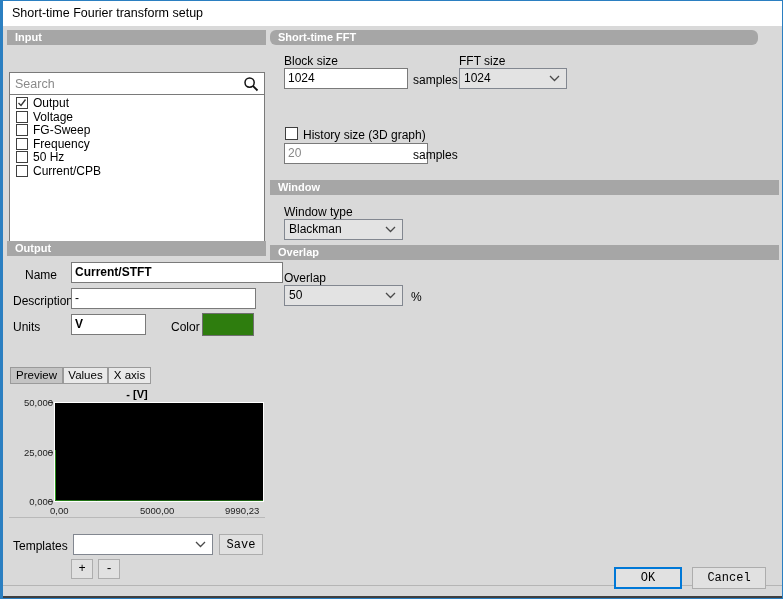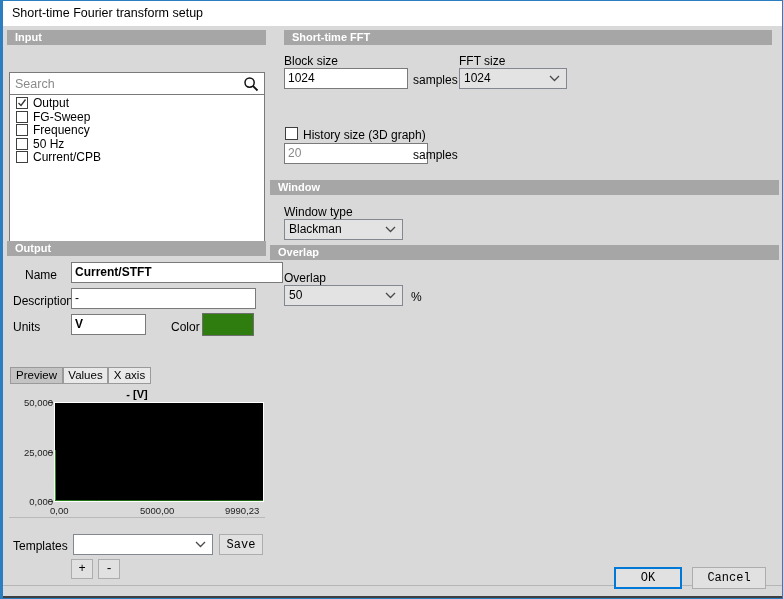--- a/index.html
+++ b/index.html
@@ -287,20 +287,24 @@
 
       <div class="list-item">
         <span class="lcbx">
           <svg width="10" height="10" viewBox="0 0 10 10">
               <polyline points="1.5,5 4,7.5 8.5,1.5" fill="none" stroke="#333" stroke-width="1.3"></polyline>
             </svg>
         </span>
         <span>Output</span>
       </div>
 
+      <div class="list-item">
+        <span class="lcbx"></span>
+        <span>Voltage</span>
+      </div>
 
       <div class="list-item">
         <span class="lcbx"></span>
         <span>FG-Sweep</span>
       </div>
 
       <div class="list-item">
         <span class="lcbx"></span>
         <span>Frequency</span>
       </div>
@@ -309,21 +313,21 @@
         <span class="lcbx"></span>
         <span>50 Hz</span>
       </div>
 
       <div class="list-item">
         <span class="lcbx"></span>
         <span>Current/CPB</span>
       </div>
     </div>
 
-    <div class="section-head" style="left:281px; top:4px; width:488px;">Short-time FFT</div>
+    <div class="section-head" style="left:267px; top:4px; width:488px;border-radius:6px;">Short-time FFT</div>
 
     <div class="lbl" style="left:281px; top:28px;">Block size</div>
     <div class="txtbox" style="left:281px; top:42px; width:124px;">1024</div>
     <div class="lbl" style="left:410px; top:47px;">samples</div>
 
     <div class="lbl" style="left:456px; top:28px;">FFT size</div>
     <div class="combo" style="left:456px; top:42px; width:108px;">
       <span>1024</span>
       <span class="chev">
         <svg width="11" height="7" viewBox="0 0 11 7">

